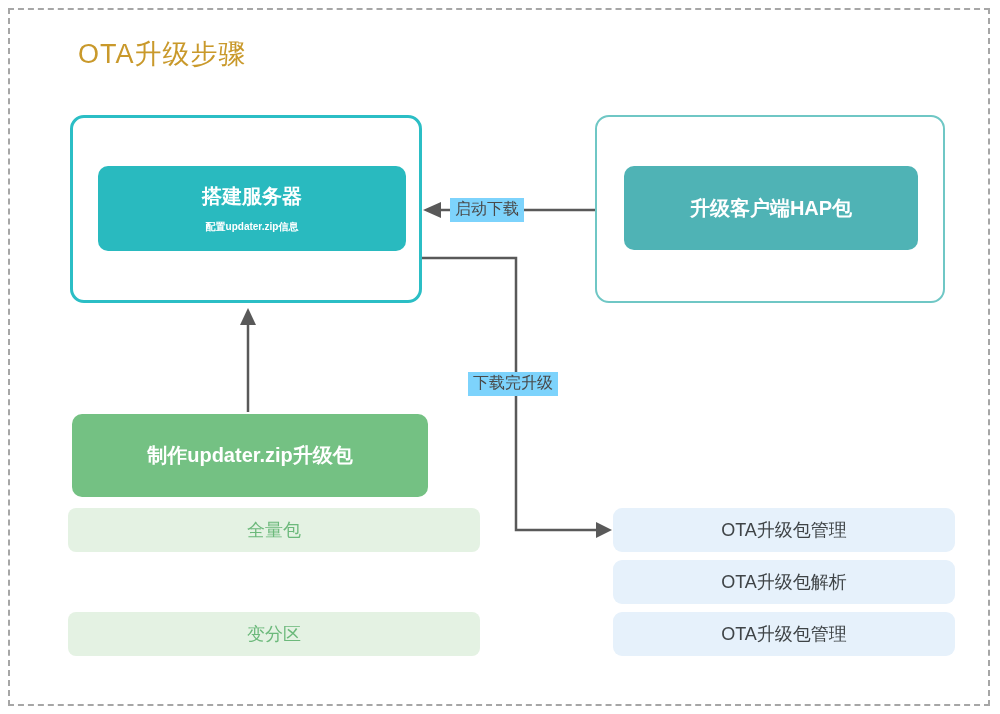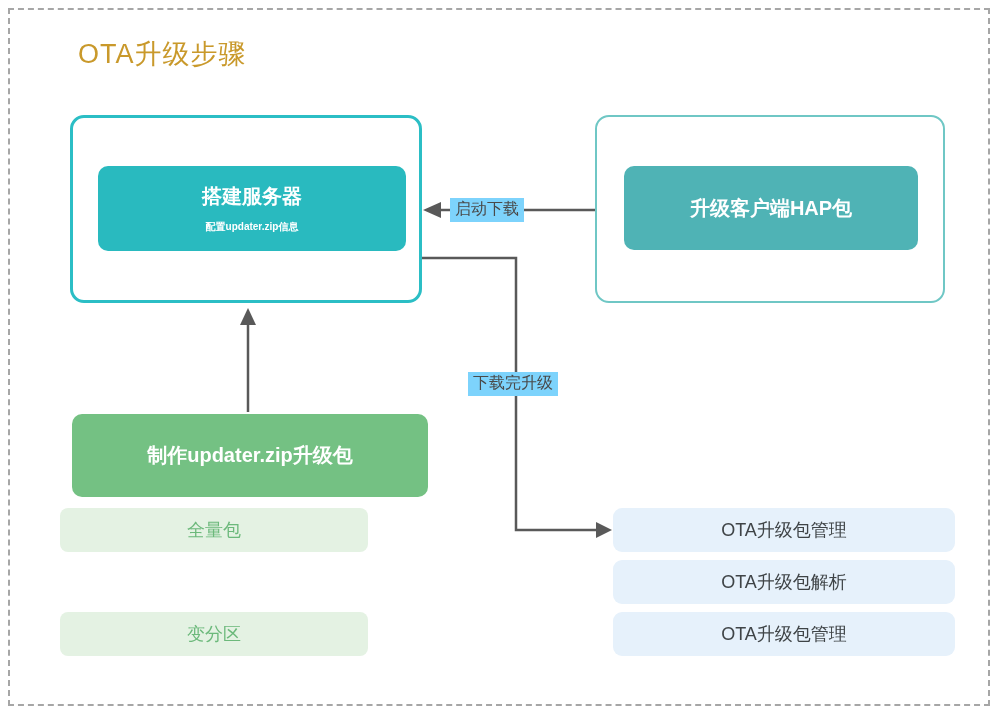--- a/index.html
+++ b/index.html
@@ -75,21 +75,21 @@
   .sub-row {
     position: absolute;
     height: 44px;
     border-radius: 8px;
     display: flex;
     align-items: center;
     justify-content: center;
     font-size: 18px;
     z-index: 2;
   }
-  .green-row { left: 60px; width: 308px; background: #e4f2e3; color: #6cb97b; }
+  .green-row { left: 68px; width: 412px; background: #e4f2e3; color: #6cb97b; }
   .blue-row  { left: 613px; width: 342px; background: #e6f1fb; color: #3f4447; border-radius: 9px; }
   .row-1 { top: 508px; }
   .row-2 { top: 560px; }
   .row-3 { top: 612px; }
   .edge-label {
     position: absolute;
     background: #7dd3fc;
     color: #4a4a4a;
     font-size: 16px;
     line-height: 24px;

